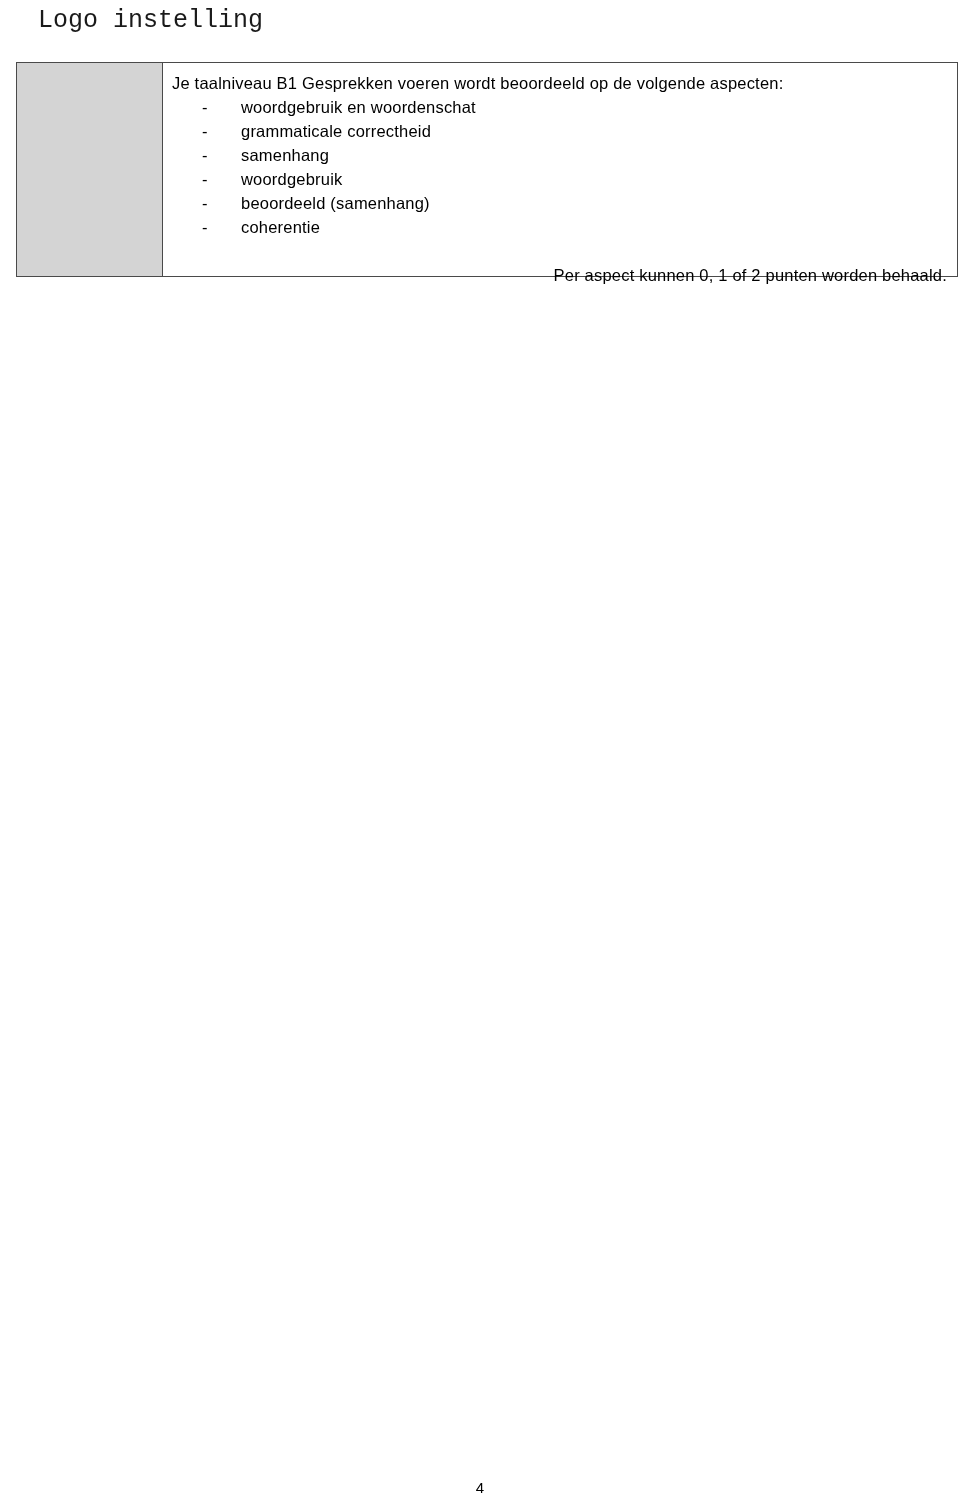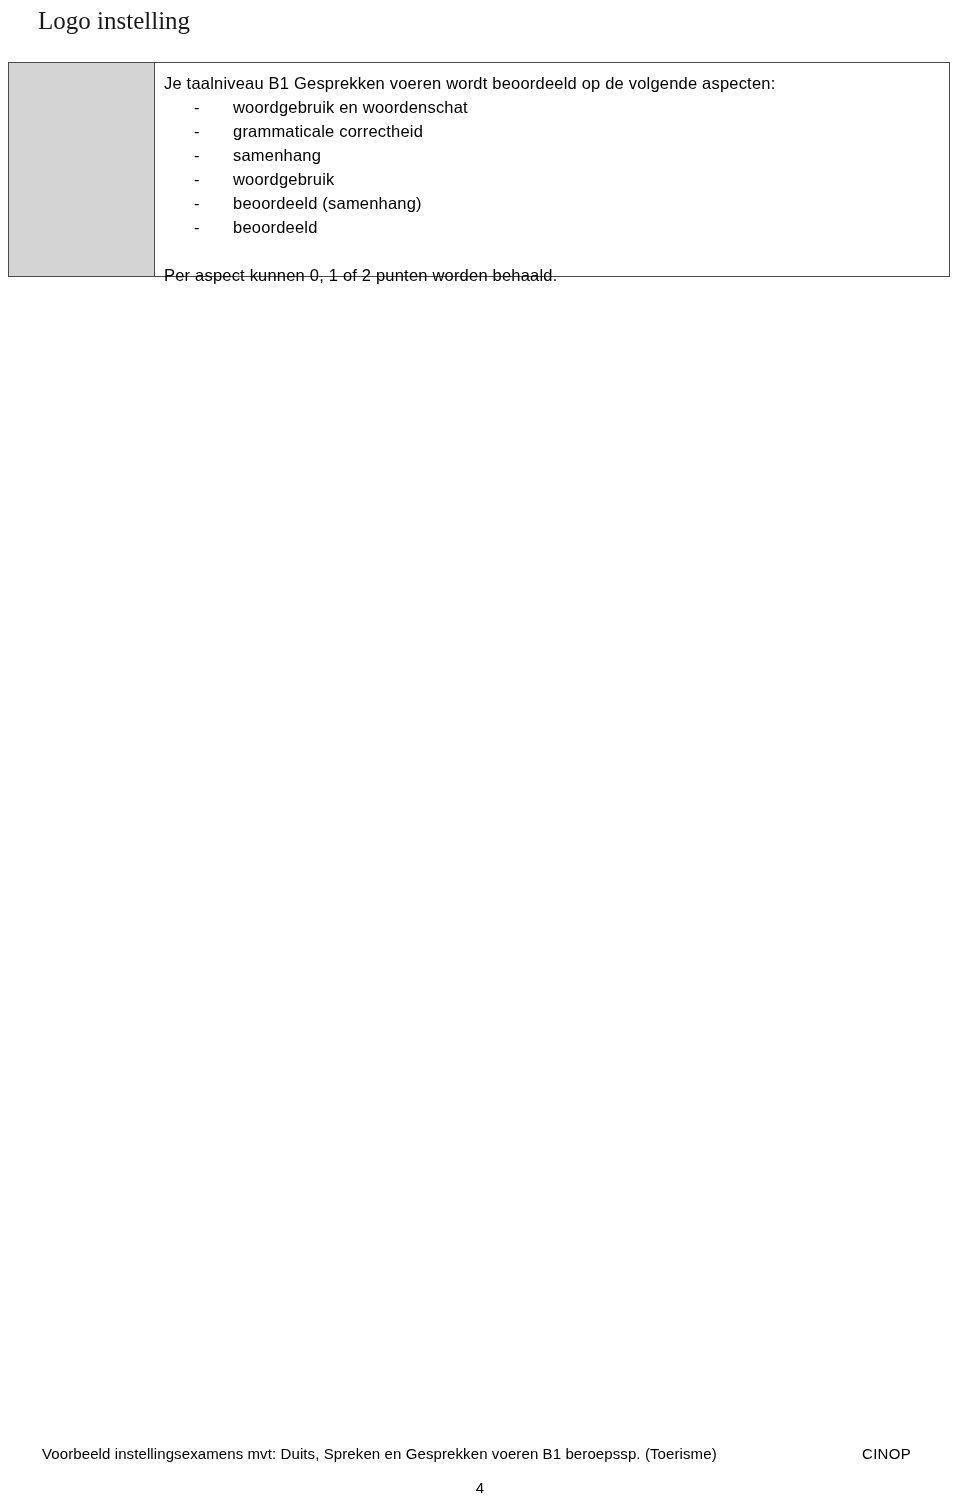--- a/index.html
+++ b/index.html
@@ -17,32 +17,32 @@
     overflow: hidden;
     font-family: "Liberation Sans", sans-serif;
     color: #000000;
   }
 
   
   .doc-title {
     position: absolute;
     left: 38px;
     top: 6px;
-    font-family: Liberation Serif, serif;
+    font-family: Liberation Mono, monospace;
     font-size: 25px;
     line-height: 30px;
     font-weight: 400;
     color: #1a1a1a;
     white-space: nowrap;
   }
 
   
   .assessment-table {
     position: absolute;
-    left: 8px;
+    left: 16px;
     top: 62px;
     width: 942px;
     height: 215px;
     border: 1px solid #4a4a4a;
     border-collapse: collapse;
     box-sizing: border-box;
     display: flex;
   }
 
   .cell-left {
@@ -90,20 +90,21 @@
 
   .spacer-line {
     height: 24px;
   }
 
   .scoring-line {
     font-size: 16.5px;
     line-height: 24px;
     letter-spacing: 0.2px;
     white-space: nowrap;
+    text-align: right;
   }
 
   
   .footer {
     position: absolute;
     left: 0;
     top: 1443px;
     width: 960px;
     height: 30px;
   }
@@ -152,30 +153,26 @@
     <div class="cell-right">
 
       <div class="intro-line">Je taalniveau B1 Gesprekken voeren wordt beoordeeld op de volgende aspecten:</div>
 
       <ul class="aspect-list">
         <li><span class="dash">-</span><span>woordgebruik en woordenschat</span></li>
         <li><span class="dash">-</span><span>grammaticale correctheid</span></li>
         <li><span class="dash">-</span><span>samenhang</span></li>
         <li><span class="dash">-</span><span>woordgebruik</span></li>
         <li><span class="dash">-</span><span>beoordeeld (samenhang)</span></li>
-        <li><span class="dash">-</span><span>beoordeeld</span></li>
+        <li><span class="dash">-</span><span>coherentie</span></li>
       </ul>
 
       <div class="spacer-line"></div>
 
       <div class="scoring-line">Per aspect kunnen 0, 1 of 2 punten worden behaald.</div>
 
     </div>
   </div>
 
-  <div class="footer">
-    <div class="footer-text">Voorbeeld instellingsexamens mvt: Duits, Spreken en Gesprekken voeren B1 beroepssp. (Toerisme)</div>
-    <div class="footer-brand">CINOP</div>
-  </div>
 
   <div class="page-number">4</div>
 
 </div>
 
 </body></html>

